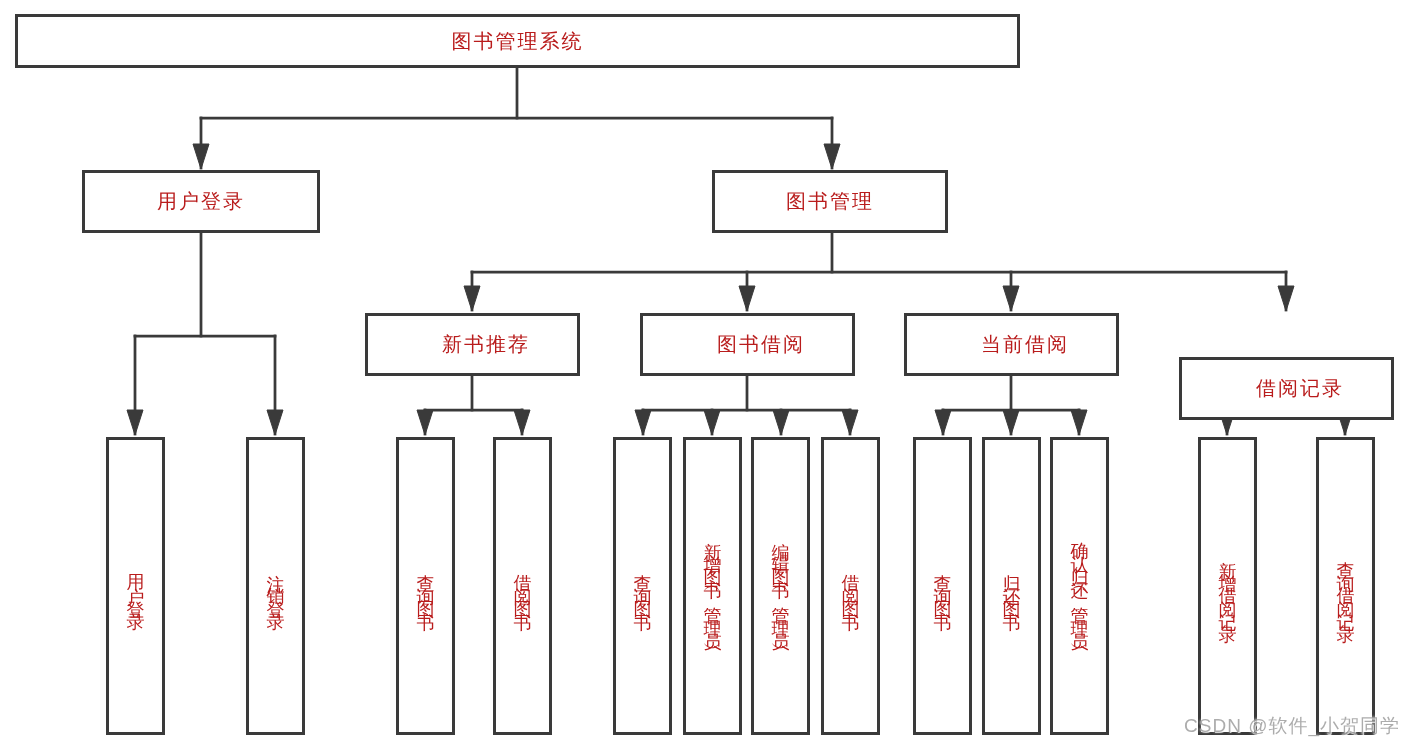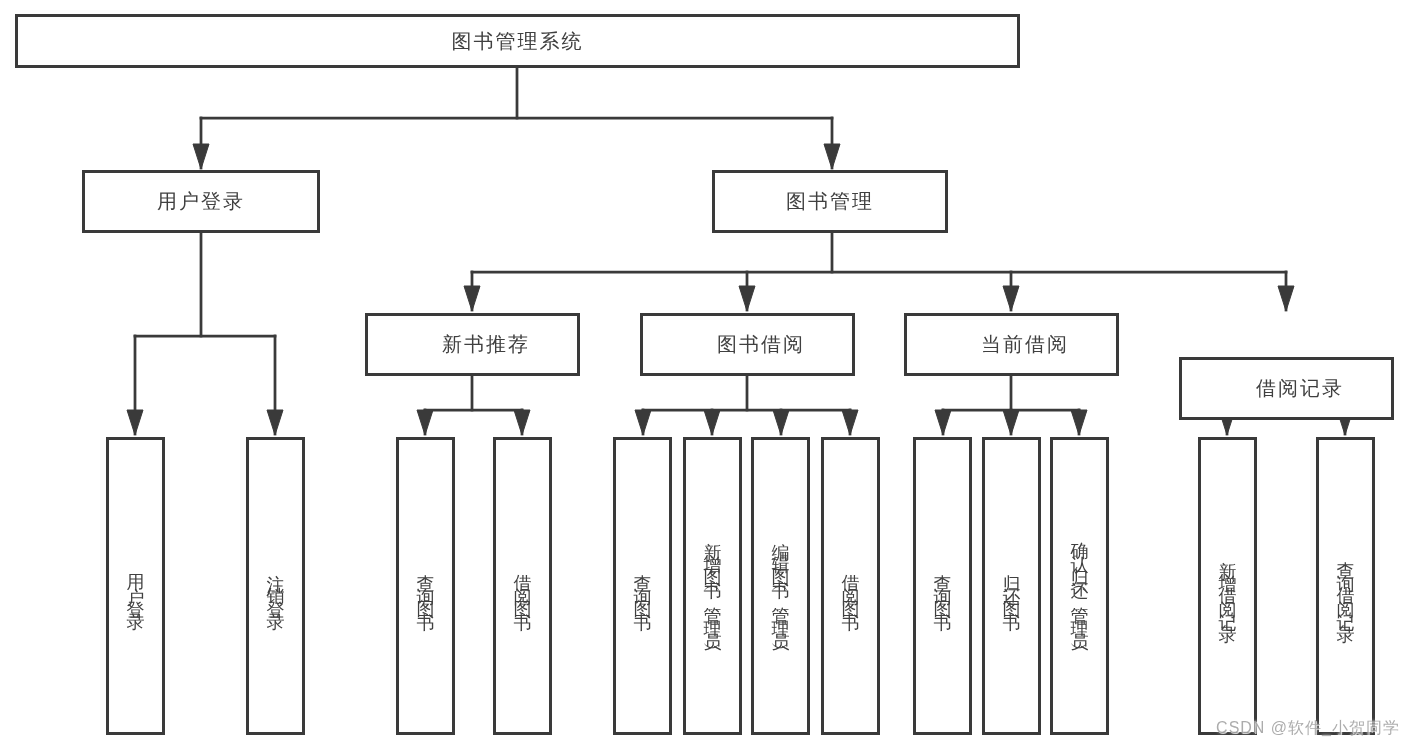--- a/index.html
+++ b/index.html
@@ -5,36 +5,36 @@
   html,body { margin:0; padding:0; background:#ffffff; }
   .stage {
     position:relative; width:1405px; height:747px;
     background:#ffffff; overflow:hidden;
     font-family:"Liberation Sans","DejaVu Sans",sans-serif;
   }
   svg.connectors { position:absolute; left:0; top:0; width:1405px; height:747px; }
   .conn { stroke:#3a3a3a; stroke-width:2.75; fill:none; stroke-linecap:square; }
   .node {
     position:absolute; box-sizing:border-box;
-    border:3px solid #3a3a3a; background:#ffffff; color:#404040;
+    border:3px solid #3a3a3a; background:#ffffff; color:#b91c1c;
     display:flex; align-items:center; justify-content:center;
     white-space:nowrap;
   }
   .hbox { font-size:20px; letter-spacing:2px; }
   .root-box { left:15px; top:14px; width:1005px; height:54px; }
   .lvl2 { top:170px; height:63px; }
   .lvl3 { top:313px; height:63px; width:215px;padding-left:27px; }
   .vbox {
     top:437px; height:298px; width:59px;
     writing-mode:vertical-rl; text-orientation:mixed;
     font-size:18px; letter-spacing:13px; line-height:1;
   }
   .watermark {
     position:absolute; right:5px; bottom:8px;
-    font-size:16px; letter-spacing:1px;
+    font-size:19px; letter-spacing:1px;
     color:rgba(158,158,158,0.85);
     text-shadow:0 0 3px #ffffff, 1px 1px 0 rgba(255,255,255,0.7);
     pointer-events:none;
   }
 </style>
 </head>
 <body>
 
 <div class="stage">
 

